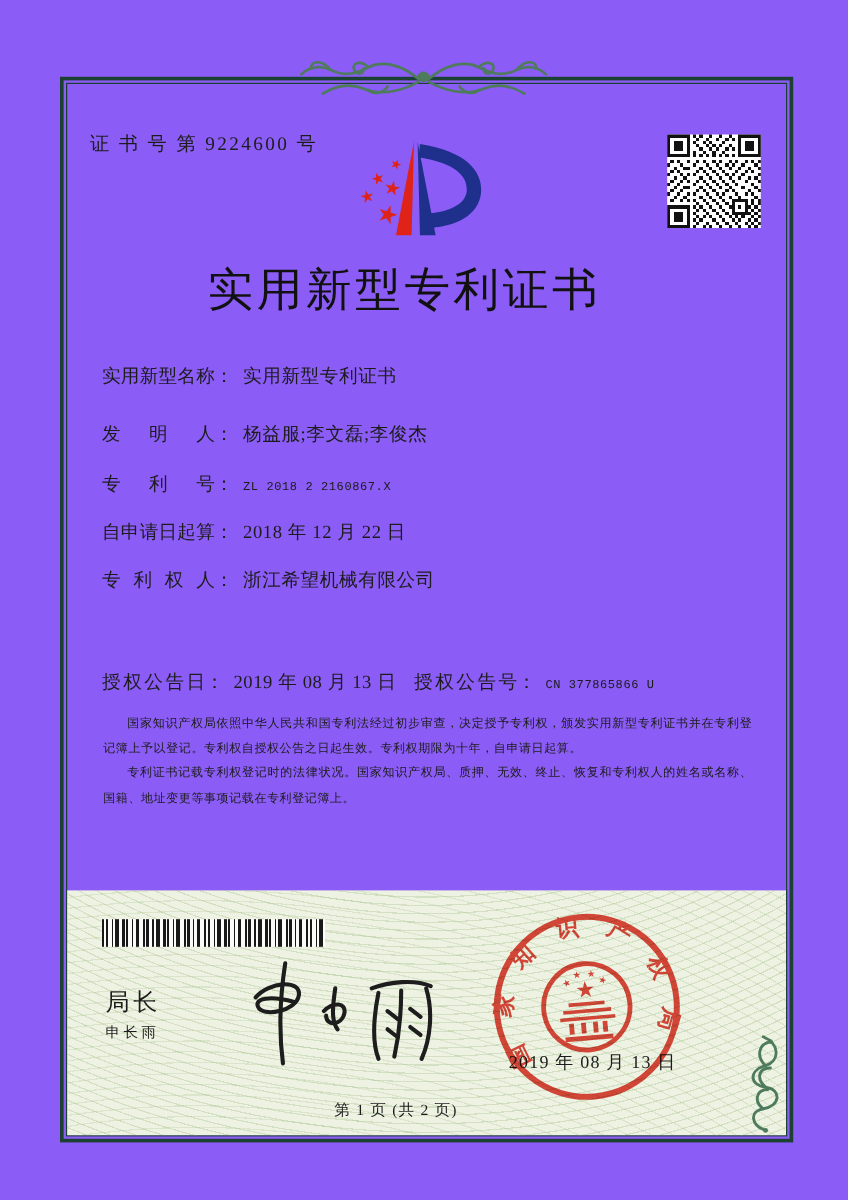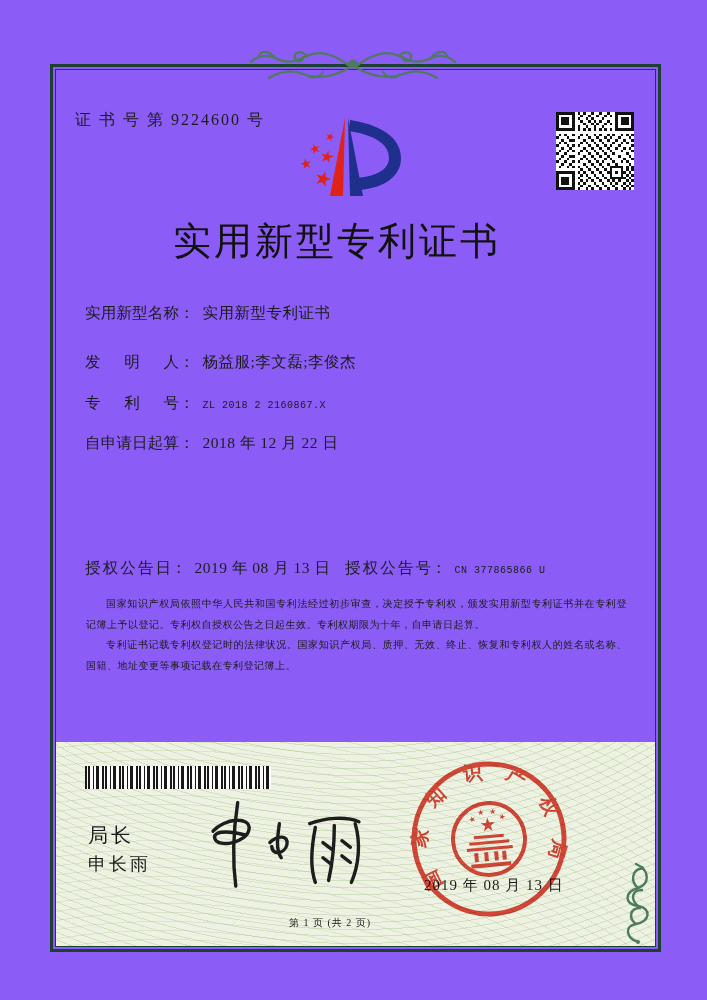--- a/index.html
+++ b/index.html
@@ -31,27 +31,27 @@
   .grant-group{position:absolute;top:0;white-space:nowrap}
   .flabel-sm{display:inline-block;width:86px;text-align:justify;text-align-last:justify}
 
   .bodytext{left:86px;top:594px;width:541px;font-size:10px;line-height:20.5px;text-align:justify;letter-spacing:.5px}
   .bodytext p{text-indent:2em}
 
   .barcode{left:85px;top:766px;width:186px;height:23px;z-index:2;
     background:repeating-linear-gradient(90deg,#181818 0 2px,#fbfbf9 2px 3px,#181818 3px 5px,#fbfbf9 5px 8px,#181818 8px 9px,#fbfbf9 9px 11px,#181818 11px 14px,#fbfbf9 14px 17px)}
 
   .sig-title{left:88px;top:822px;font-size:20px;letter-spacing:3px}
-  .sig-name{left:88px;top:852px;font-size:18px;letter-spacing:3px}
+  .sig-name{left:88px;top:852px;font-size:12px;letter-spacing:3px}
   .signature{left:196px;top:798px;z-index:2}
 
   .seal{left:408px;top:758px;width:162px;height:162px;z-index:3;opacity:.92;mix-blend-mode:multiply;transform:rotate(-5deg)}
   .seal-date{left:424px;top:876px;font-size:15px;letter-spacing:1px;z-index:2}
 
-  .footer{left:0;top:916px;width:660px;text-align:center;font-size:10px;letter-spacing:1px}
+  .footer{left:0;top:916px;width:660px;text-align:center;font-size:13px;letter-spacing:1px}
 
   .ornament-top{left:243px;top:44px;z-index:2}
   .ornament-corner{left:612px;top:860px;z-index:2}
   .logo{left:293px;top:106px;z-index:2}
   .qr{left:556px;top:112px;z-index:2}
 </style>
 </head>
 <body>
 
 <div class="page">
@@ -136,20 +136,23 @@
     <span class="flabel">实用新型名称</span><span class="colon">：</span><span class="fvalue">实用新型专利证书</span>
   </div>
   <div class="layer row" style="top:352px">
     <span class="flabel">发明人</span><span class="colon">：</span><span class="fvalue">杨益服;李文磊;李俊杰</span>
   </div>
   <div class="layer row" style="top:393px">
     <span class="flabel">专利号</span><span class="colon">：</span><span class="fvalue mono">ZL 2018 2 2160867.X</span>
   </div>
   <div class="layer row" style="top:433px">
     <span class="flabel">自申请日起算</span><span class="colon">：</span><span class="fvalue">2018 年 12 月 22 日</span>
+  </div>
+  <div class="layer row" style="top:473px">
+    <span class="flabel">专利权人</span><span class="colon">：</span><span class="fvalue">浙江希望机械有限公司</span>
   </div>
 
   <div class="layer row" style="top:558px;left:0;width:609px;height:22px">
     <span class="grant-group" style="left:85px">
       <span class="flabel-sm">授权公告日</span><span class="colon">：</span><span class="fvalue">2019 年 08 月 13 日</span>
     </span>
     <span class="grant-group" style="left:345px">
       <span class="flabel-sm">授权公告号</span><span class="colon">：</span><span class="fvalue mono">CN 377865866 U</span>
     </span>
   </div>

